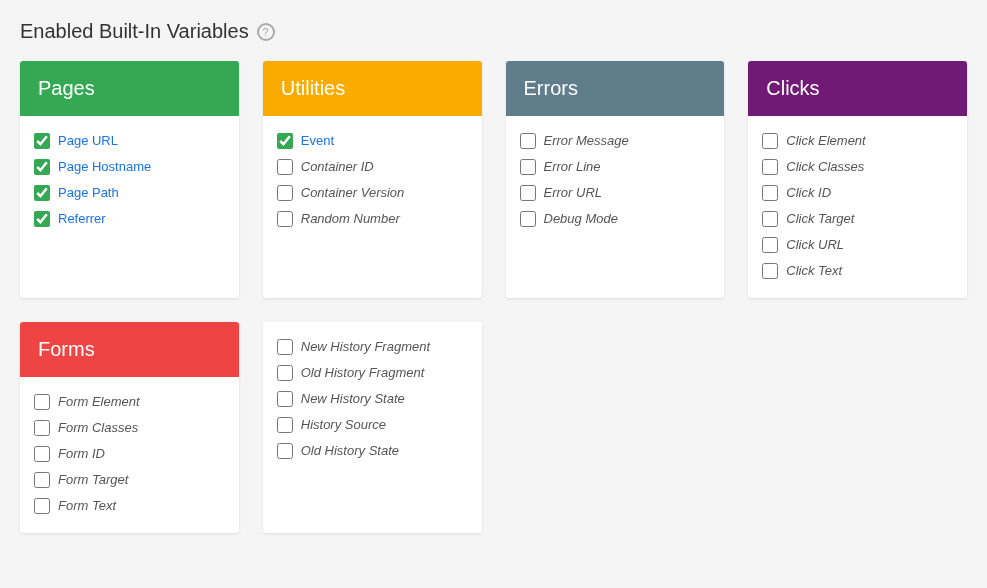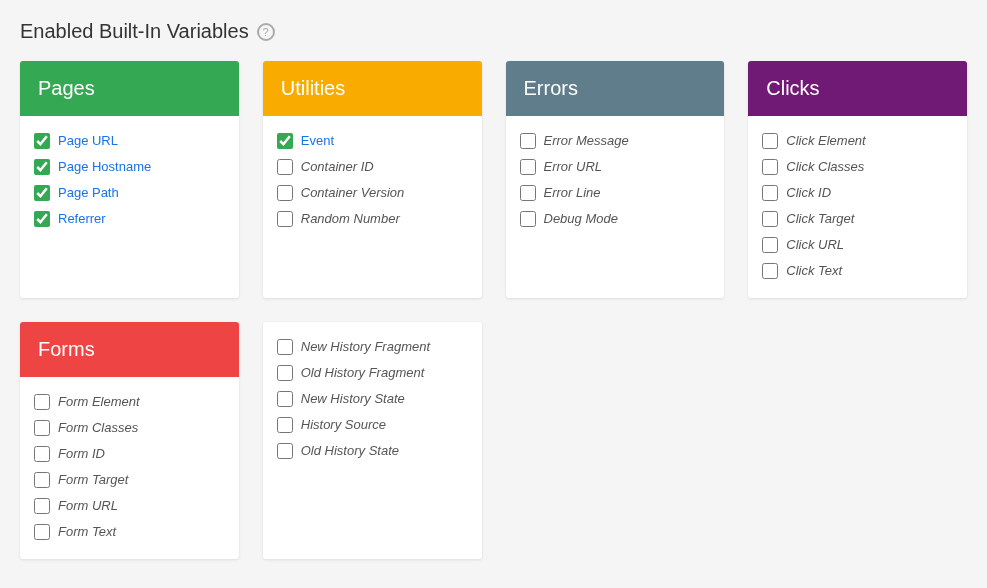--- a/index.html
+++ b/index.html
@@ -136,28 +136,28 @@
     </div>
     <div class="card">
       <div class="card-header gray">Errors</div>
       <div class="card-body">
         <div class="checkbox-item">
           <input type="checkbox" style="">
           <span class="checkbox-label unchecked">Error Message</span>
         </div>
         <div class="checkbox-item">
           <input type="checkbox" style="">
+          <span class="checkbox-label unchecked">Error Line</span>
+        </div>
+        <div class="checkbox-item">
+          <input type="checkbox" style="">
           <span class="checkbox-label unchecked">Error URL</span>
         </div>
         <div class="checkbox-item">
           <input type="checkbox" style="">
-          <span class="checkbox-label unchecked">Error Line</span>
-        </div>
-        <div class="checkbox-item">
-          <input type="checkbox" style="">
           <span class="checkbox-label unchecked">Debug Mode</span>
         </div>
       </div>
     </div>
     <div class="card">
       <div class="card-header cyan">Clicks</div>
       <div class="card-body">
         <div class="checkbox-item">
           <input type="checkbox" style="">
           <span class="checkbox-label unchecked">Click Element</span>
@@ -195,24 +195,20 @@
           <input type="checkbox" style="">
           <span class="checkbox-label unchecked">Form Classes</span>
         </div>
         <div class="checkbox-item">
           <input type="checkbox" style="">
           <span class="checkbox-label unchecked">Form ID</span>
         </div>
         <div class="checkbox-item">
           <input type="checkbox" style="">
           <span class="checkbox-label unchecked">Form Target</span>
-        </div>
-        <div class="checkbox-item">
-          <input type="checkbox" style="">
-          <span class="checkbox-label unchecked">Form URL</span>
         </div>
         <div class="checkbox-item">
           <input type="checkbox" style="">
           <span class="checkbox-label unchecked">Form Text</span>
         </div>
       </div>
     </div>
     <div class="card">
       <div class="card-body">
         <div class="checkbox-item">

